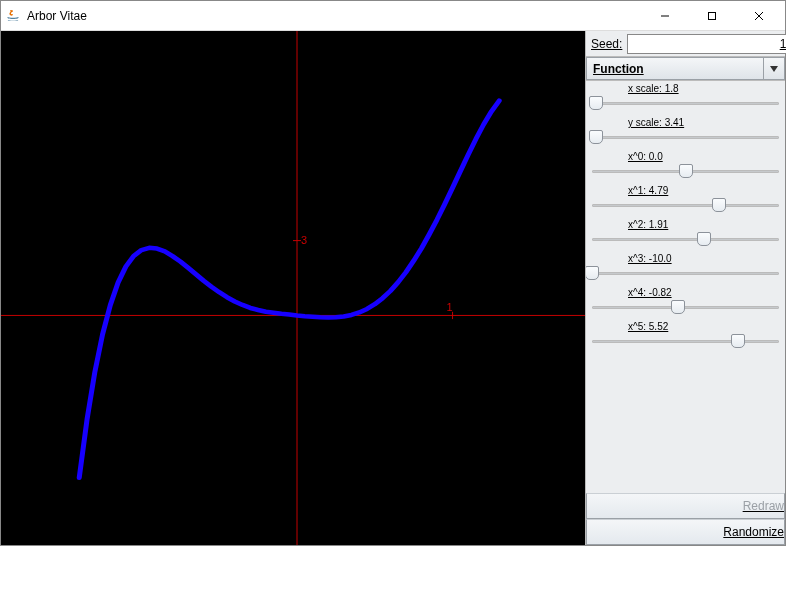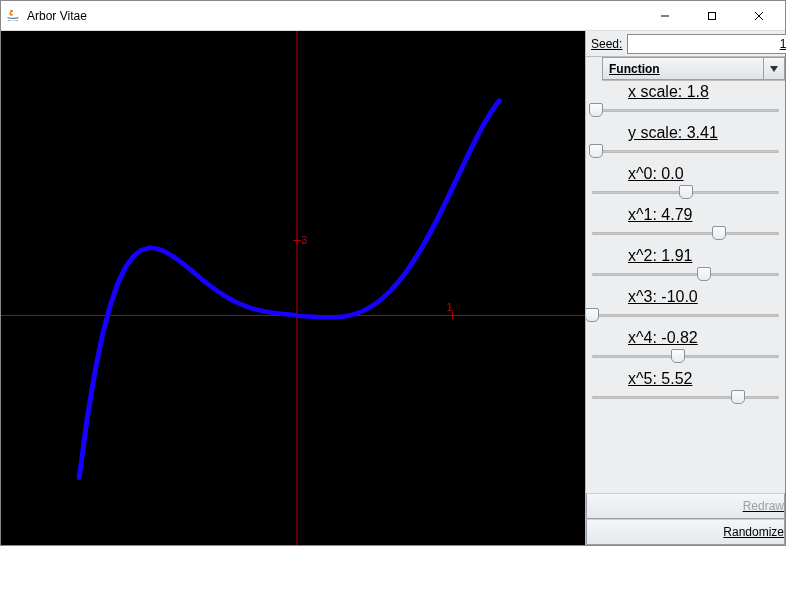--- a/index.html
+++ b/index.html
@@ -11,26 +11,26 @@
   .titlebar-controls { display: flex; gap: 2px; }
   .titlebar-btn { width: 45px; height: 28px; display: flex; align-items: center; justify-content: center; cursor: default; }
   .titlebar-btn svg { width: 10px; height: 10px; }
   .content { flex: 1; display: flex; }
   .canvas-area { flex: 1; background: #000; position: relative; }
   .canvas-area svg { position: absolute; inset: 0; width: 100%; height: 100%; }
   .side-panel { width: 200px; background: #eceef0; border-left: 1px solid #bbb; display: flex; flex-direction: column; text-decoration: underline; }
   .seed-row { height: 26px; display: flex; align-items: center; border-bottom: 1px solid #bbb; padding: 0 2px; gap: 2px; }
   .seed-label { font-size: 12px; padding: 0 3px; }
   .seed-input { flex: 1; height: 20px; border: 1px solid #888; background: #fff; font-size: 12px; text-align: right; padding: 0 3px; }
-  .combo-row { height: 24px; display: flex; align-items: stretch; border-bottom: 1px solid #bbb; margin-left: 16px; }
+  .combo-row { height: 24px; display: flex; align-items: stretch; border-bottom: 1px solid #bbb; }
   .combo-label { flex: 1; background: linear-gradient(#f4f6f8,#dfe4e9); border: 1px solid #9aa0a6; border-right: none; display: flex; align-items: center; padding: 0 6px; font-weight: bold; font-size: 12px; }
   .combo-arrow { width: 22px; border: 1px solid #9aa0a6; background: linear-gradient(#f4f6f8,#dfe4e9); display: flex; align-items: center; justify-content: center; }
   .sliders { flex: 1; padding: 2px 6px; overflow: hidden; }
   .slider-row { margin-bottom: 6px; }
-  .slider-label { font-size: 16px; text-align: left; padding-left: 36px; margin-bottom: 1px; }
+  .slider-label { font-size: 10px; text-align: left; padding-left: 36px; margin-bottom: 1px; }
   .slider-track { position: relative; height: 16px; }
   .slider-rail { position: absolute; left: 0; right: 0; top: 7px; height: 3px; background: #c6c9cc; border: 1px solid #bbb; border-radius: 1px; }
   .slider-thumb { position: absolute; top: 1px; width: 14px; height: 14px; background: linear-gradient(#fafcfe,#e7ecf1); border: 1px solid #8c929a; border-radius: 2px 2px 5px 5px; transform: translateX(-50%); }
   .bottom-buttons { display: flex; flex-direction: column; }
   .action-btn { height: 26px; border: 1px solid #9aa0a6; border-top-color: #cacfd4; background: linear-gradient(#f4f6f8,#e4e9ee); font-size: 12px; cursor: default; text-align: right; }
   .action-btn.disabled { color: #9ba0a6; }
 </style>
 </head>
 <body>
 

